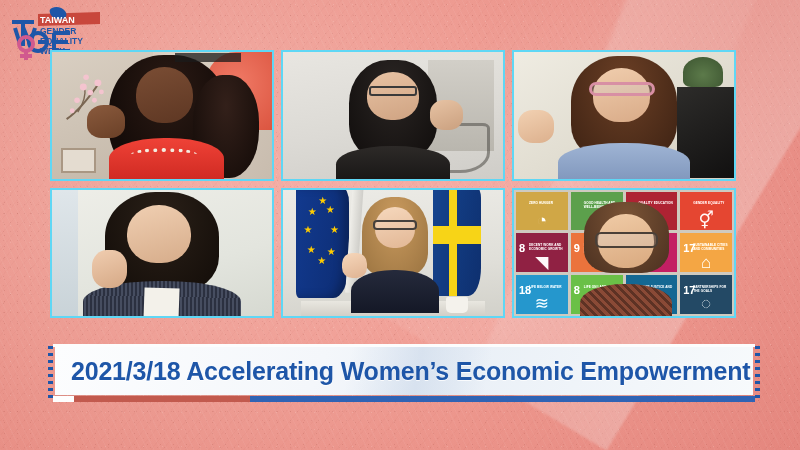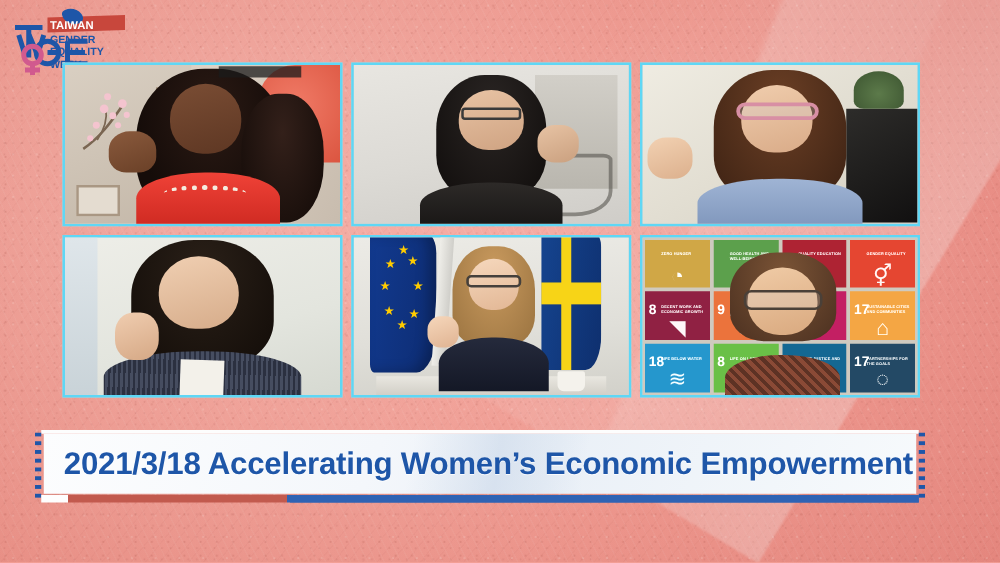--- a/index.html
+++ b/index.html
@@ -228,21 +228,21 @@
     border-radius:44% 44% 32% 32%; }
   .t6-face { left:20%; top:10%; width:60%; height:48%;
     background:linear-gradient(165deg,#f0cba6,#d9a97f); }
   .t6-glasses { position:absolute; left:16%; top:26%; width:68%; height:14%;
     border:2px solid #4a4038; border-radius:6px; background:rgba(210,220,235,.2); }
   .t6-torso { left:0; bottom:-6%; width:100%; height:34%;
     background:
       repeating-linear-gradient(45deg, #8a4a36 0 3px, #5d3224 3px 6px); }
 
   
-  #banner { position:absolute; left:28px; top:344px; width:712px; height:58px; }
+  #banner { position:absolute; left:48px; top:344px; width:712px; height:58px; }
   .banner-dots-l, .banner-dots-r {
     position:absolute; top:2px; width:5px; height:54px;
     background-image:linear-gradient(#1f56a8 0 3px, transparent 3px 7px);
     background-size:5px 7px;
   }
   .banner-dots-l { left:0; }
   .banner-dots-r { right:0; }
   .banner-line-t { position:absolute; left:5px; right:5px; top:0; height:3px;
     background:#fdfdfd; }
   .banner-box {

